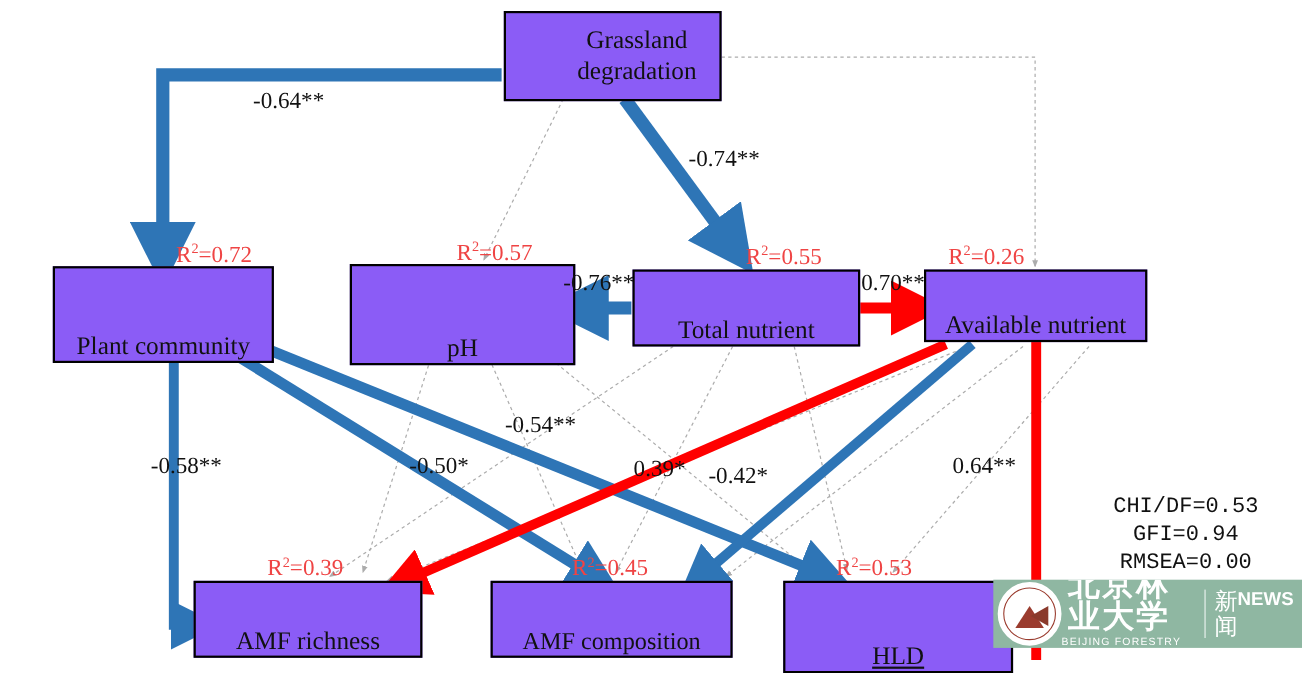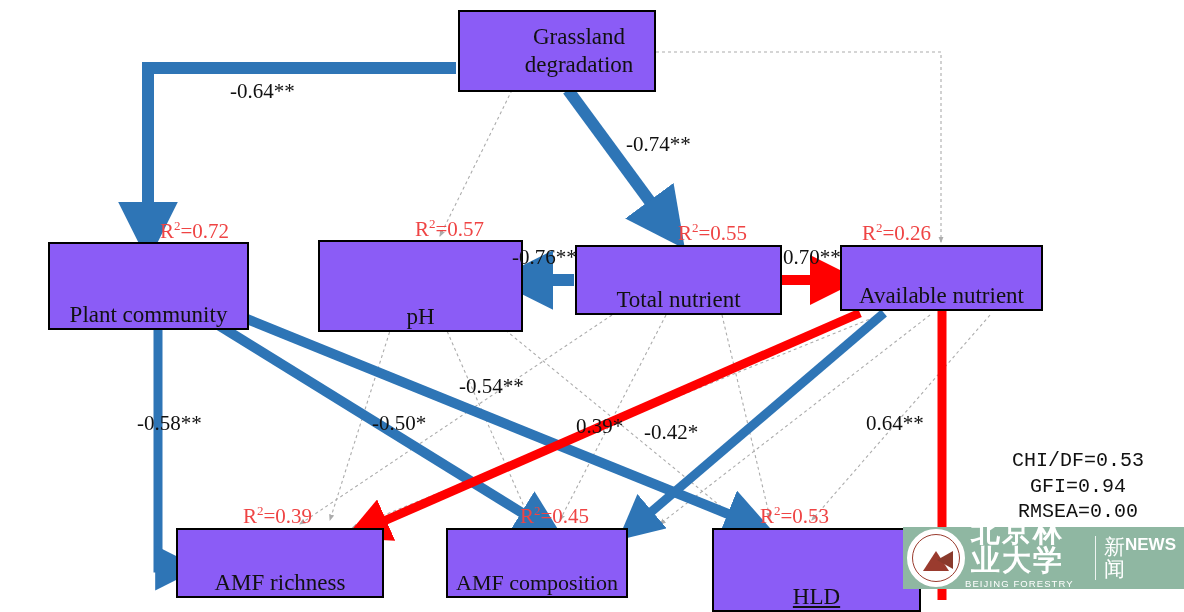--- a/index.html
+++ b/index.html
@@ -184,21 +184,21 @@
   </div>
 
   <div class="node" style="left:840px;top:245px;width:203px;height:66px;">
     <span>Available nutrient</span>
   </div>
 
   <div class="node" style="left:176px;top:528px;width:208px;height:70px;">
     <span>AMF richness</span>
   </div>
 
-  <div class="node small" style="left:446px;top:528px;width:182px;height:70px;">
+  <div class="node small" style="left:446px;top:528px;width:220px;height:70px;">
     <span>AMF composition</span>
   </div>
 
   <div class="node" style="left:712px;top:528px;width:209px;height:84px;text-decoration:underline;">
     <span>HLD</span>
   </div>
 
   <div class="rlabel" style="left:160px;top:218px;">
     <span>R</span><sup>2</sup><span>=0.72</span>
   </div>

